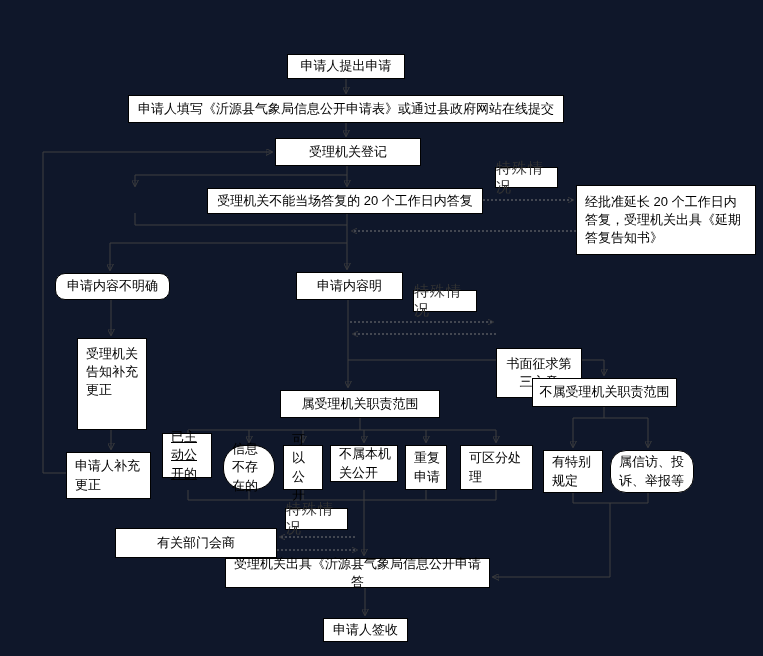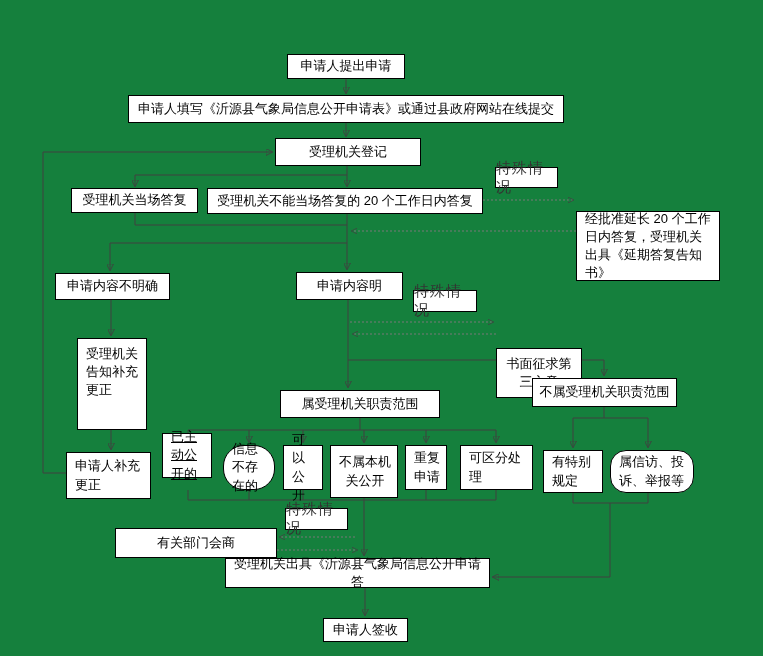--- a/index.html
+++ b/index.html
@@ -1,17 +1,17 @@
 <!DOCTYPE html>
 <html><head>
 <meta charset="utf-8">
 <style>
   html,body{margin:0;padding:0;background:#ffffff;}
   #stage{
-    position:relative;width:763px;height:656px;background:#15803d;
+    position:relative;width:763px;height:656px;background:#0f172a;
     font-family:"Liberation Sans","DejaVu Sans",sans-serif;
     color:#000;overflow:hidden;
   }
   .node{
     position:absolute;box-sizing:border-box;background:#fff;
     border:1px solid #000;display:flex;align-items:center;justify-content:center;
     text-align:center;font-size:13px;line-height:1.4;padding:2px 4px;
   }
   .al{justify-content:flex-start;text-align:left;padding-left:8px;padding-right:6px;}
   .vt{align-items:flex-start;padding-top:6px;}
@@ -89,27 +89,26 @@
   </svg>
 
   <div class="node" style="left:287px;top:54px;width:118px;height:25px;">申请人提出申请</div>
 
   <div class="node" style="left:128px;top:95px;width:436px;height:28px;">申请人填写《沂源县气象局信息公开申请表》或通过县政府网站在线提交</div>
 
   <div class="node" style="left:275px;top:138px;width:146px;height:28px;">受理机关登记</div>
 
   <div class="lbl" style="left:495px;top:167px;width:63px;height:21px;">特殊情况</div>
 
-  <div class="node" style="left:71px;top:188px;width:127px;height:25px;">受理机关当场答复</div>
 
   <div class="node" style="left:207px;top:188px;width:276px;height:26px;">受理机关不能当场答复的 20 个工作日内答复</div>
 
-  <div class="node al" style="left:576px;top:185px;width:144px;height:70px;margin-top:26px;">经批准延长 20 个工作日内答复，受理机关出具《延期答复告知书》</div>
+  <div class="node al" style="left:576px;top:185px;width:180px;height:70px;">经批准延长 20 个工作日内答复，受理机关出具《延期答复告知书》</div>
 
-  <div class="node" style="left:55px;top:273px;width:115px;height:27px;">申请内容不明确</div>
+  <div class="node" style="left:55px;top:273px;width:115px;height:27px;border-radius:10px;">申请内容不明确</div>
 
   <div class="node" style="left:296px;top:272px;width:107px;height:28px;">申请内容明</div>
 
   <div class="lbl" style="left:413px;top:290px;width:64px;height:22px;">特殊情况</div>
 
   <div class="node" style="left:496px;top:302px;width:86px;height:50px;margin-top:46px;">书面征求第三方意</div>
 
   <div class="node al vt" style="left:77px;top:338px;width:70px;height:92px;">受理机关告知补充更正</div>
 
   <div class="node" style="left:280px;top:390px;width:160px;height:28px;">属受理机关职责范围</div>
@@ -117,21 +116,21 @@
   <div class="node" style="left:532px;top:378px;width:145px;height:29px;">不属受理机关职责范围</div>
 
   <div class="node al" style="left:66px;top:452px;width:85px;height:47px;">申请人补充更正</div>
 
   <div class="node al" style="left:162px;top:433px;width:50px;height:45px;text-decoration:underline;">已主动公开的</div>
 
   <div class="node al" style="left:223px;top:445px;width:52px;height:45px;border-radius:21px;">信息不存在的</div>
 
   <div class="node al" style="left:283px;top:445px;width:40px;height:45px;">可以公开</div>
 
-  <div class="node al" style="left:330px;top:445px;width:68px;height:53px;text-align:center;">不属本机关公开</div>
+  <div class="node al" style="left:330px;top:445px;width:68px;height:37px;">不属本机关公开</div>
 
   <div class="node al" style="left:405px;top:445px;width:42px;height:45px;">重复申请</div>
 
   <div class="node al" style="left:460px;top:445px;width:73px;height:45px;">可区分处理</div>
 
   <div class="node al" style="left:543px;top:450px;width:60px;height:43px;">有特别规定</div>
 
   <div class="node al" style="left:610px;top:450px;width:84px;height:43px;border-radius:16px;">属信访、投诉、举报等</div>
 
   <div class="lbl" style="left:285px;top:508px;width:63px;height:22px;">特殊情况</div>

